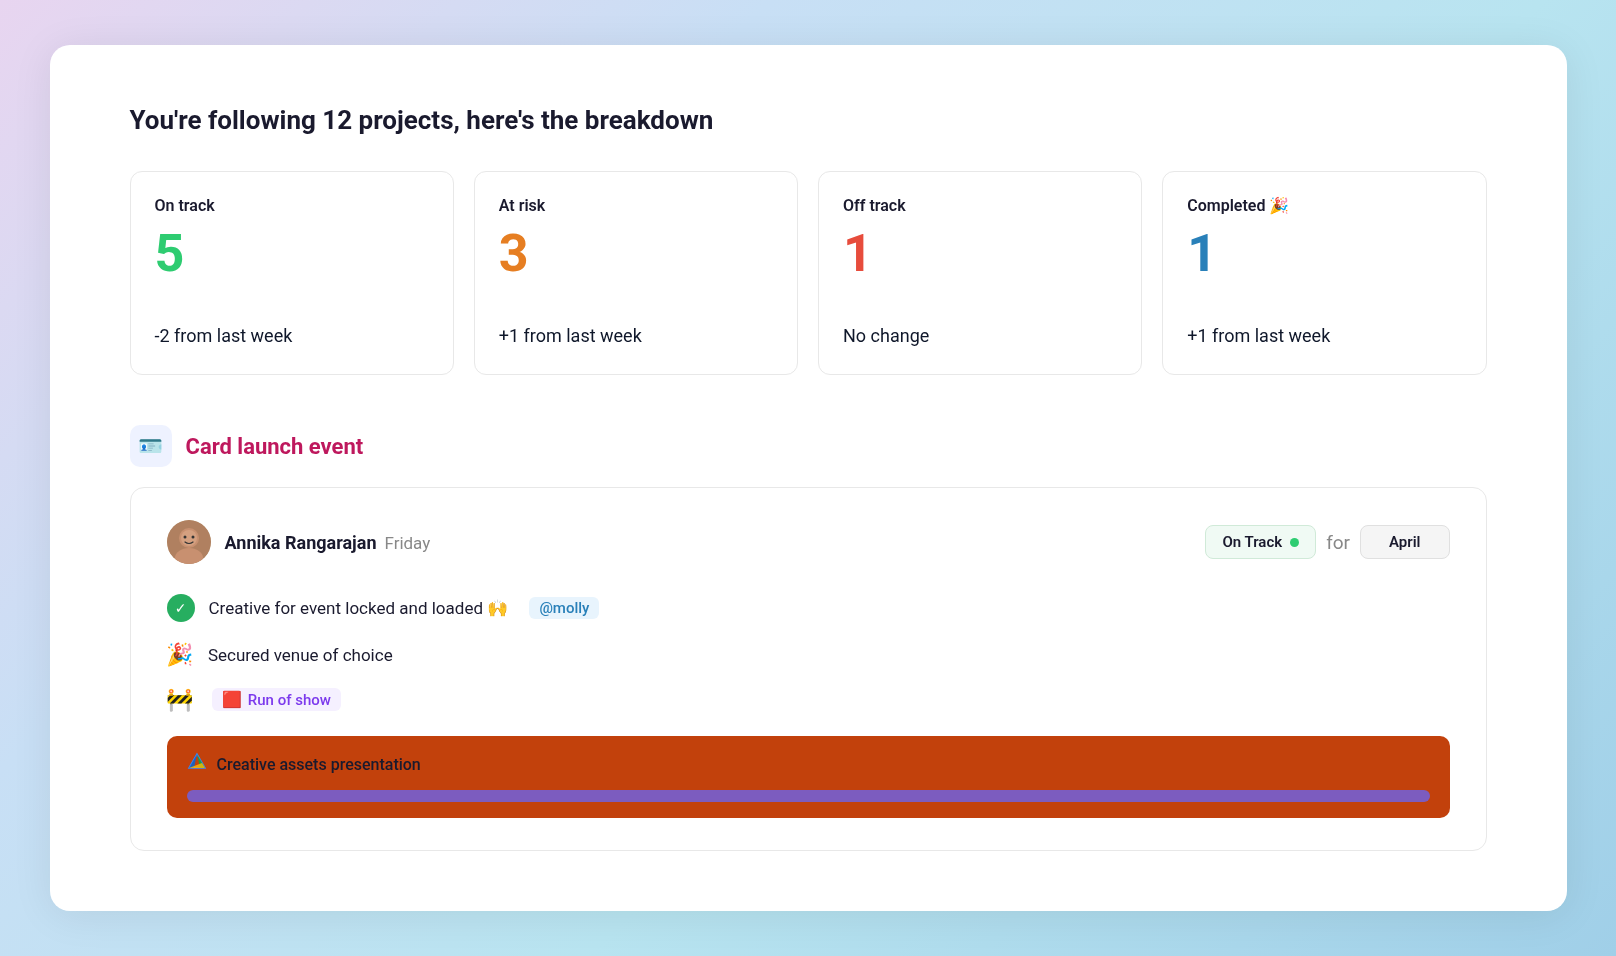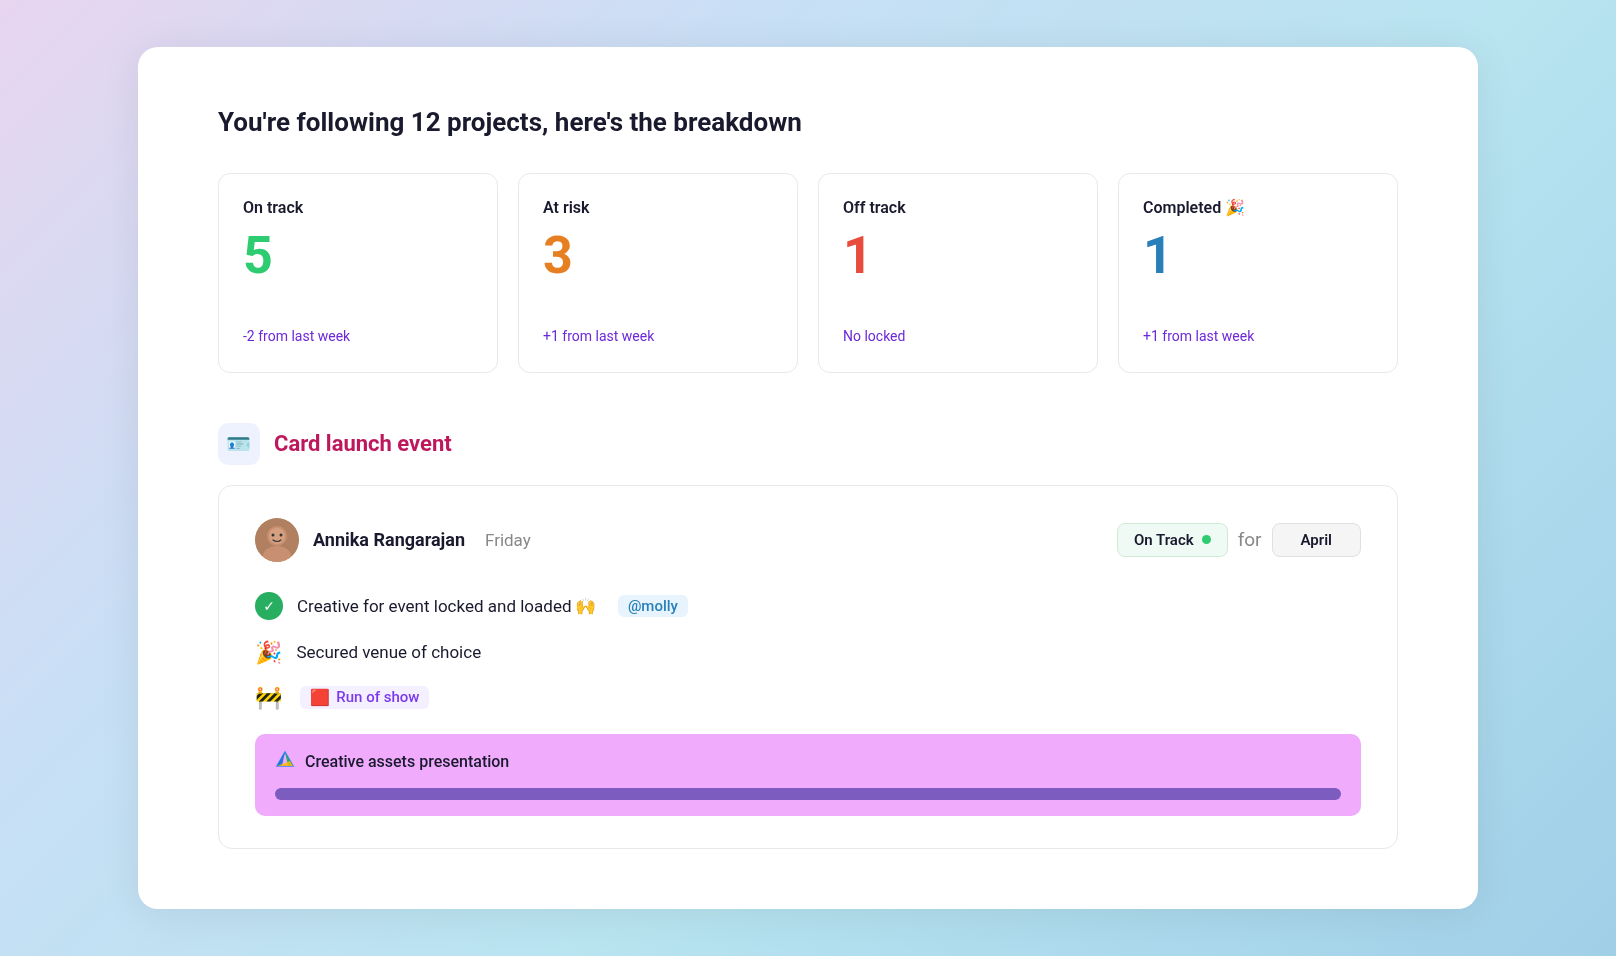--- a/index.html
+++ b/index.html
@@ -8,21 +8,21 @@
       height: 956px;
       background: linear-gradient(135deg, #e8d5f0 0%, #c8dff5 30%, #b8e4f0 60%, #a0cfe8 100%);
       display: flex;
       align-items: center;
       justify-content: center;
       font-family: -apple-system, BlinkMacSystemFont, 'Segoe UI', Roboto, sans-serif;
     }
     .main-card {
       background: #ffffff;
       border-radius: 20px;
-      width: 1340px;
+      width: 1517px;
       min-height: 860px;
       padding: 60px 80px;
       box-shadow: 0 4px 40px rgba(0,0,0,0.08);
     }
     .page-title {
       font-size: 26px;
       font-weight: 700;
       color: #1a1a2e;
       margin-bottom: 36px;
     }
@@ -49,22 +49,22 @@
       font-weight: 700;
       line-height: 1.1;
       margin-bottom: 10px;
     }
     .stat-number.green { color: #2ecc71; }
     .stat-number.orange { color: #e67e22; }
     .stat-number.red { color: #e74c3c; }
     .stat-number.dark { color: #2c3e50; }
     .stat-number.blue { color: #2980b9; }
     .stat-change {
-      font-size: 14px;
-      color: #6d28d9;
+      font-size: 18px;
+      color: #0f172a;
       margin-top: 43px;
     }
     .section-header {
       display: flex;
       align-items: center;
       gap: 14px;
       margin-bottom: 20px;
     }
     .section-icon {
       width: 42px;
@@ -111,21 +111,21 @@
     }
     .author-name {
       font-size: 18px;
       font-weight: 700;
       color: #1a1a2e;
     }
     .author-day {
       font-size: 17px;
       font-weight: 400;
       color: #888;
-      margin-left: 16px;
+      margin-left: 4px;
     }
     .status-badge {
       display: flex;
       align-items: center;
       gap: 10px;
     }
     .on-track-badge {
       background: #f0faf4;
       border: 1.5px solid #d0ead8;
       border-radius: 8px;
@@ -205,21 +205,21 @@
       display: flex;
       align-items: center;
       gap: 6px;
       text-decoration: none;
     }
     .link-icon {
       font-size: 16px;
     }
     .attachment-area {
       margin-top: 24px;
-      background: #f0abfc;
+      background: #c2410c;
       border-radius: 10px;
       padding: 16px 20px;
       display: flex;
       flex-direction: column;
       gap: 10px;
     }
     .attachment-title {
       display: flex;
       align-items: center;
       gap: 10px;
@@ -257,21 +257,21 @@
 
     <div class="stat-card">
       <div class="stat-label">At risk</div>
       <div class="stat-number orange">3</div>
       <div class="stat-change">+1 from last week</div>
     </div>
 
     <div class="stat-card">
       <div class="stat-label">Off track</div>
       <div class="stat-number red">1</div>
-      <div class="stat-change">No locked</div>
+      <div class="stat-change">No change</div>
     </div>
 
 
     <div class="stat-card">
       <div class="stat-label">Completed 🎉</div>
       <div class="stat-number blue">1</div>
       <div class="stat-change">+1 from last week</div>
     </div>
   </div>
 

